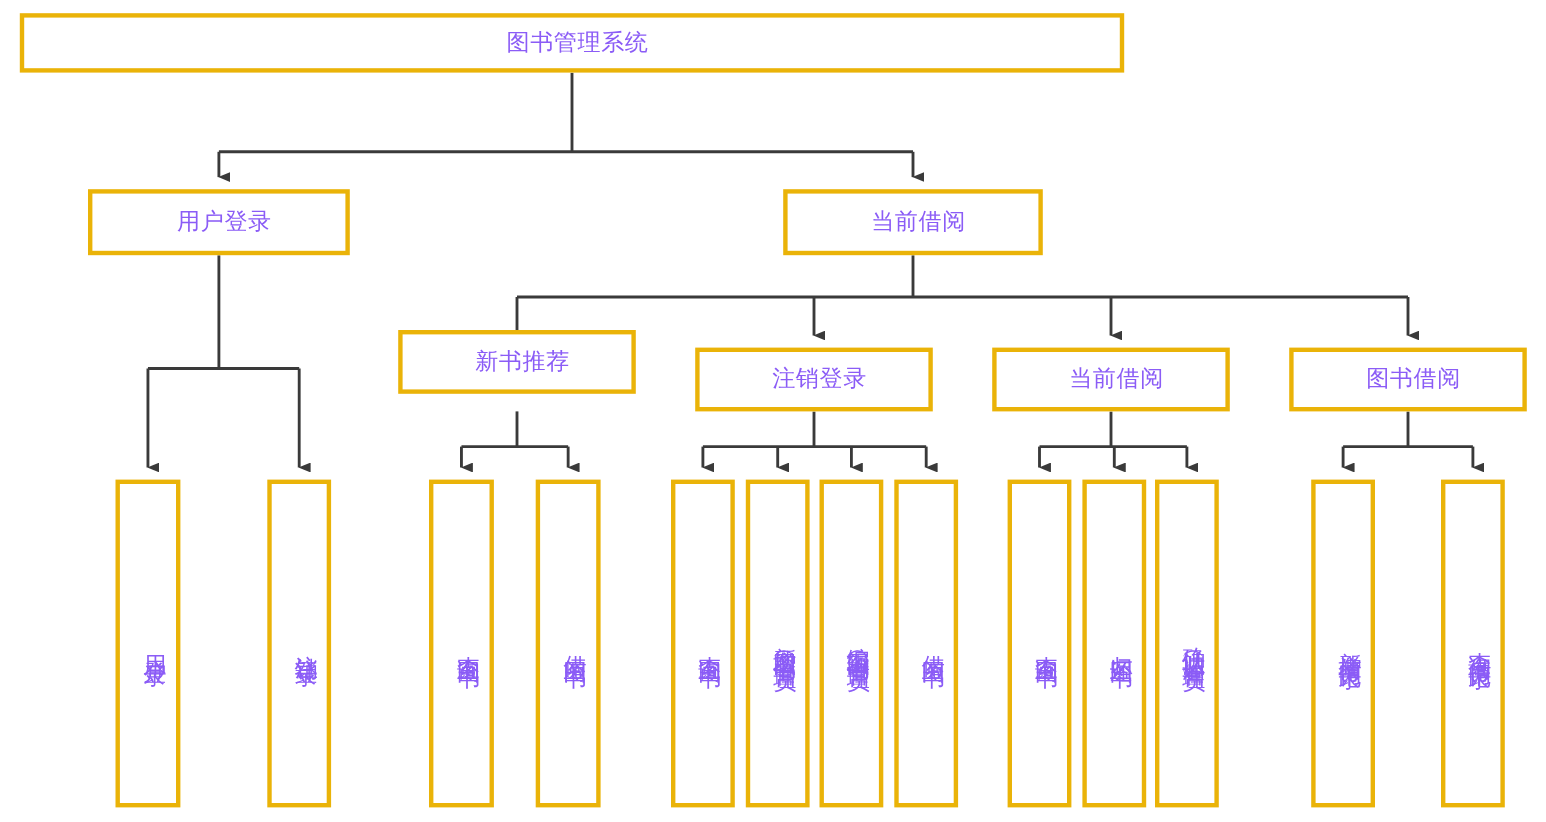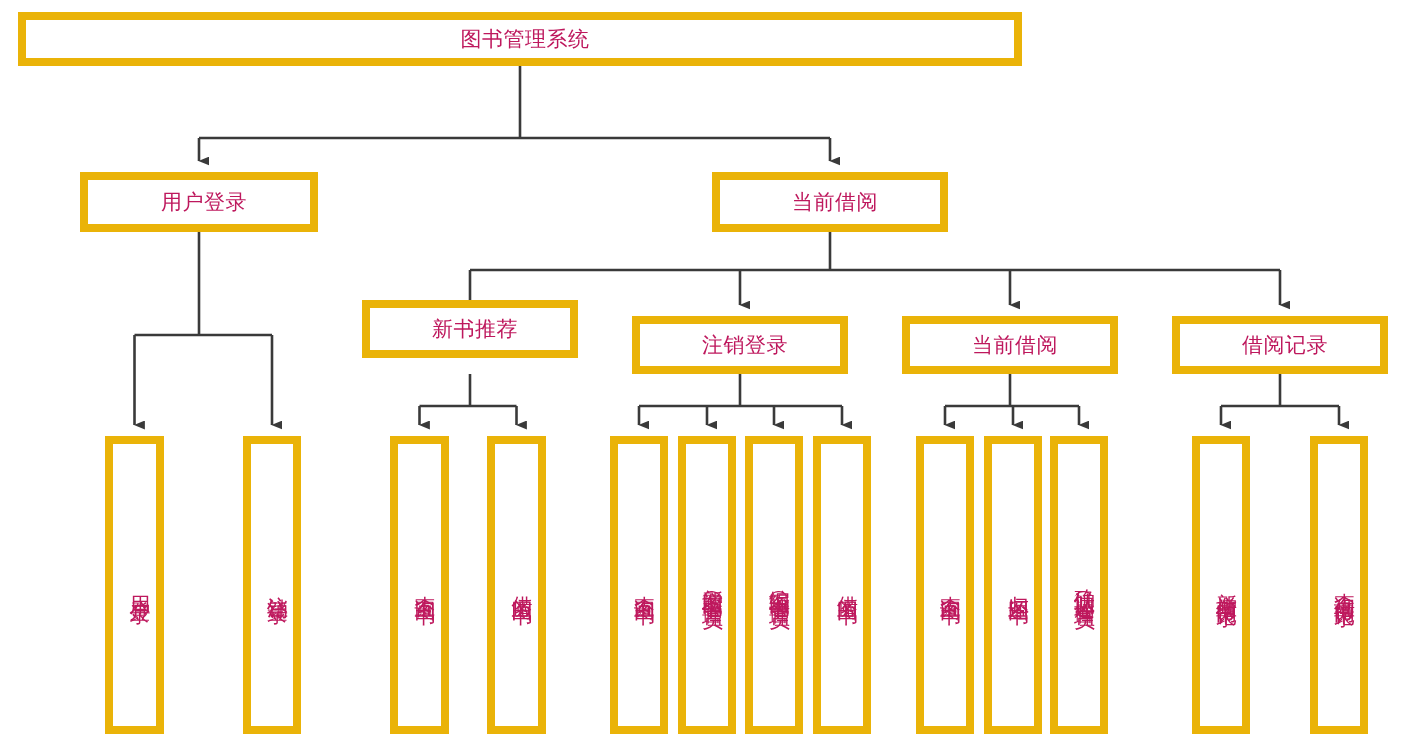--- a/index.html
+++ b/index.html
@@ -21,25 +21,25 @@
     position: absolute;
     left: 0;
     top: 0;
     width: 1405px;
     height: 747px;
   }
   .node {
     position: absolute;
     box-sizing: border-box;
     background: #ffffff;
-    border: 8px solid #eab308;
+    border: 4px solid #eab308;
     display: flex;
     align-items: center;
     justify-content: center;
-    color: #be185d;
+    color: #8b5cf6;
     z-index: 2;
     padding-left: 10px;
   }
   .node .label {
     display: block;
     line-height: 1.18;
     letter-spacing: 0.5px;
     white-space: nowrap;
   }
   .node.h .label {
@@ -128,21 +128,21 @@
       <div class="node h" style="left: 362px; top: 300px; width: 216px; height: 58px;">
         <span class="label">新书推荐</span>
       </div>
       <div class="node h" style="left: 632px; top: 316px; width: 216px; height: 58px;">
         <span class="label">注销登录</span>
       </div>
       <div class="node h" style="left: 902px; top: 316px; width: 216px; height: 58px;">
         <span class="label">当前借阅</span>
       </div>
       <div class="node h" style="left: 1172px; top: 316px; width: 216px; height: 58px;">
-        <span class="label">借阅记录</span>
+        <span class="label">图书借阅</span>
       </div>
       <div class="node v" style="left: 105px; top: 436px; width: 59px; height: 298px;">
         <span class="label">用户登录</span>
       </div>
       <div class="node v" style="left: 243px; top: 436px; width: 58px; height: 298px;">
         <span class="label">注销登录</span>
       </div>
       <div class="node v" style="left: 390px; top: 436px; width: 59px; height: 298px;">
         <span class="label">查询图书</span>
       </div>

